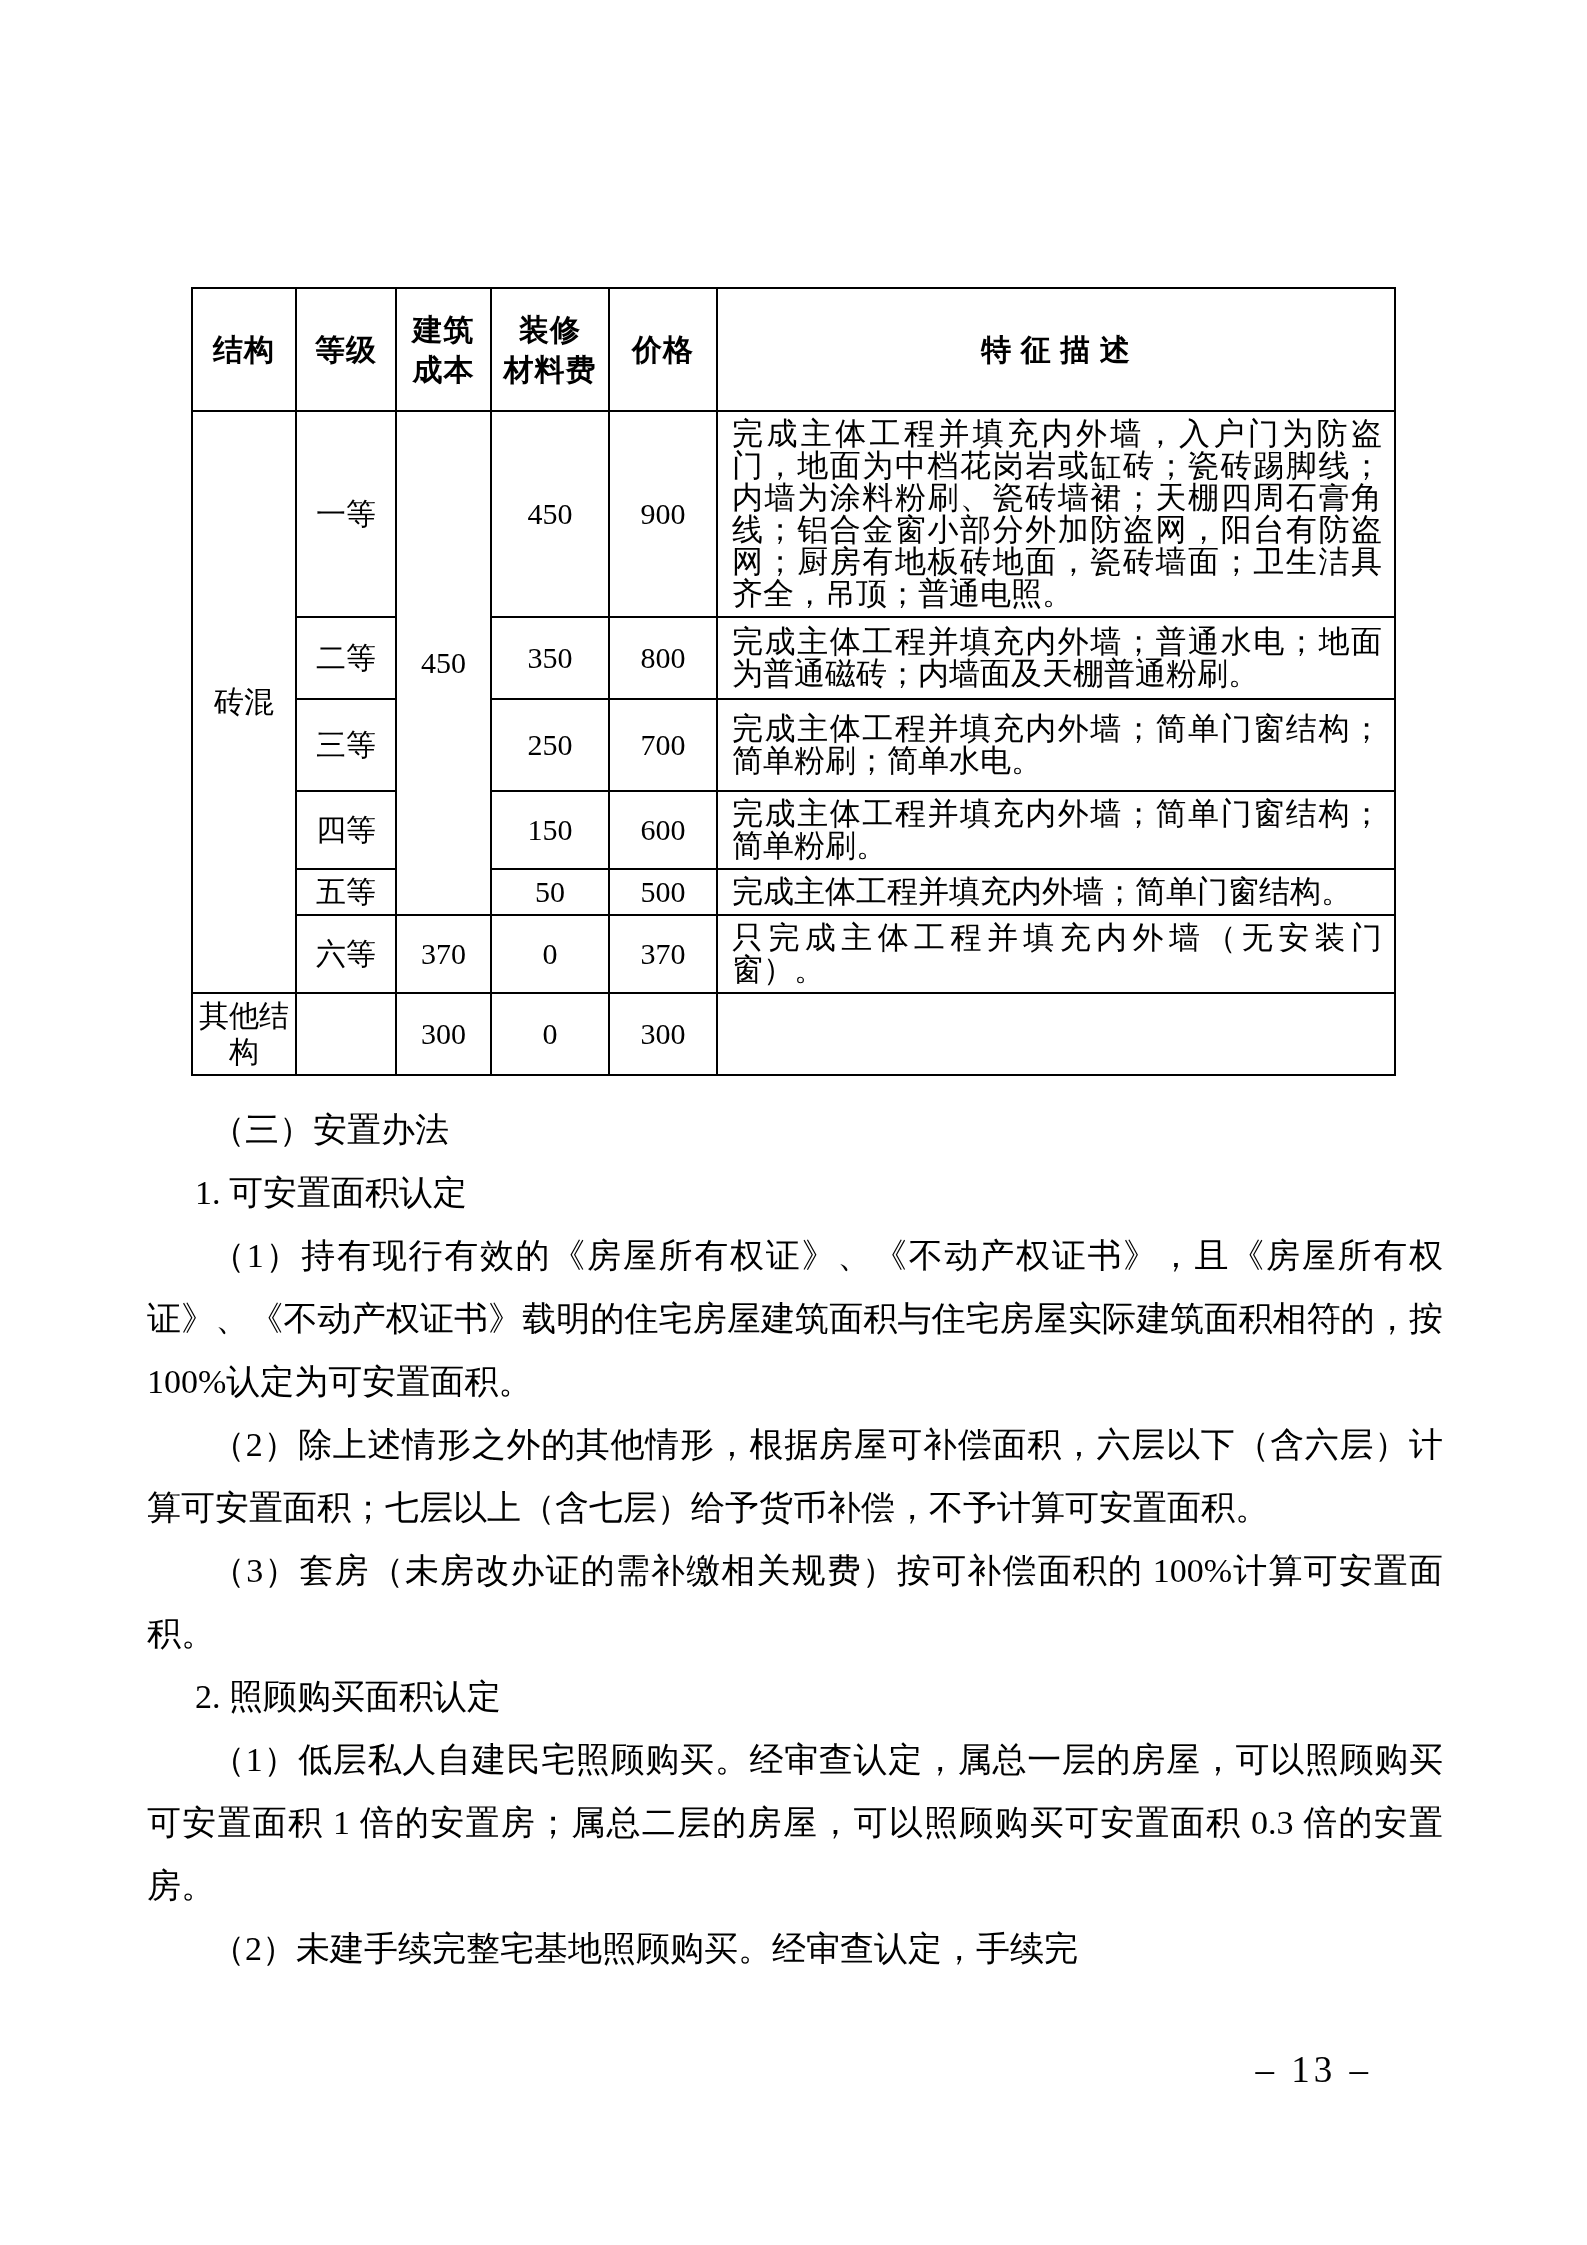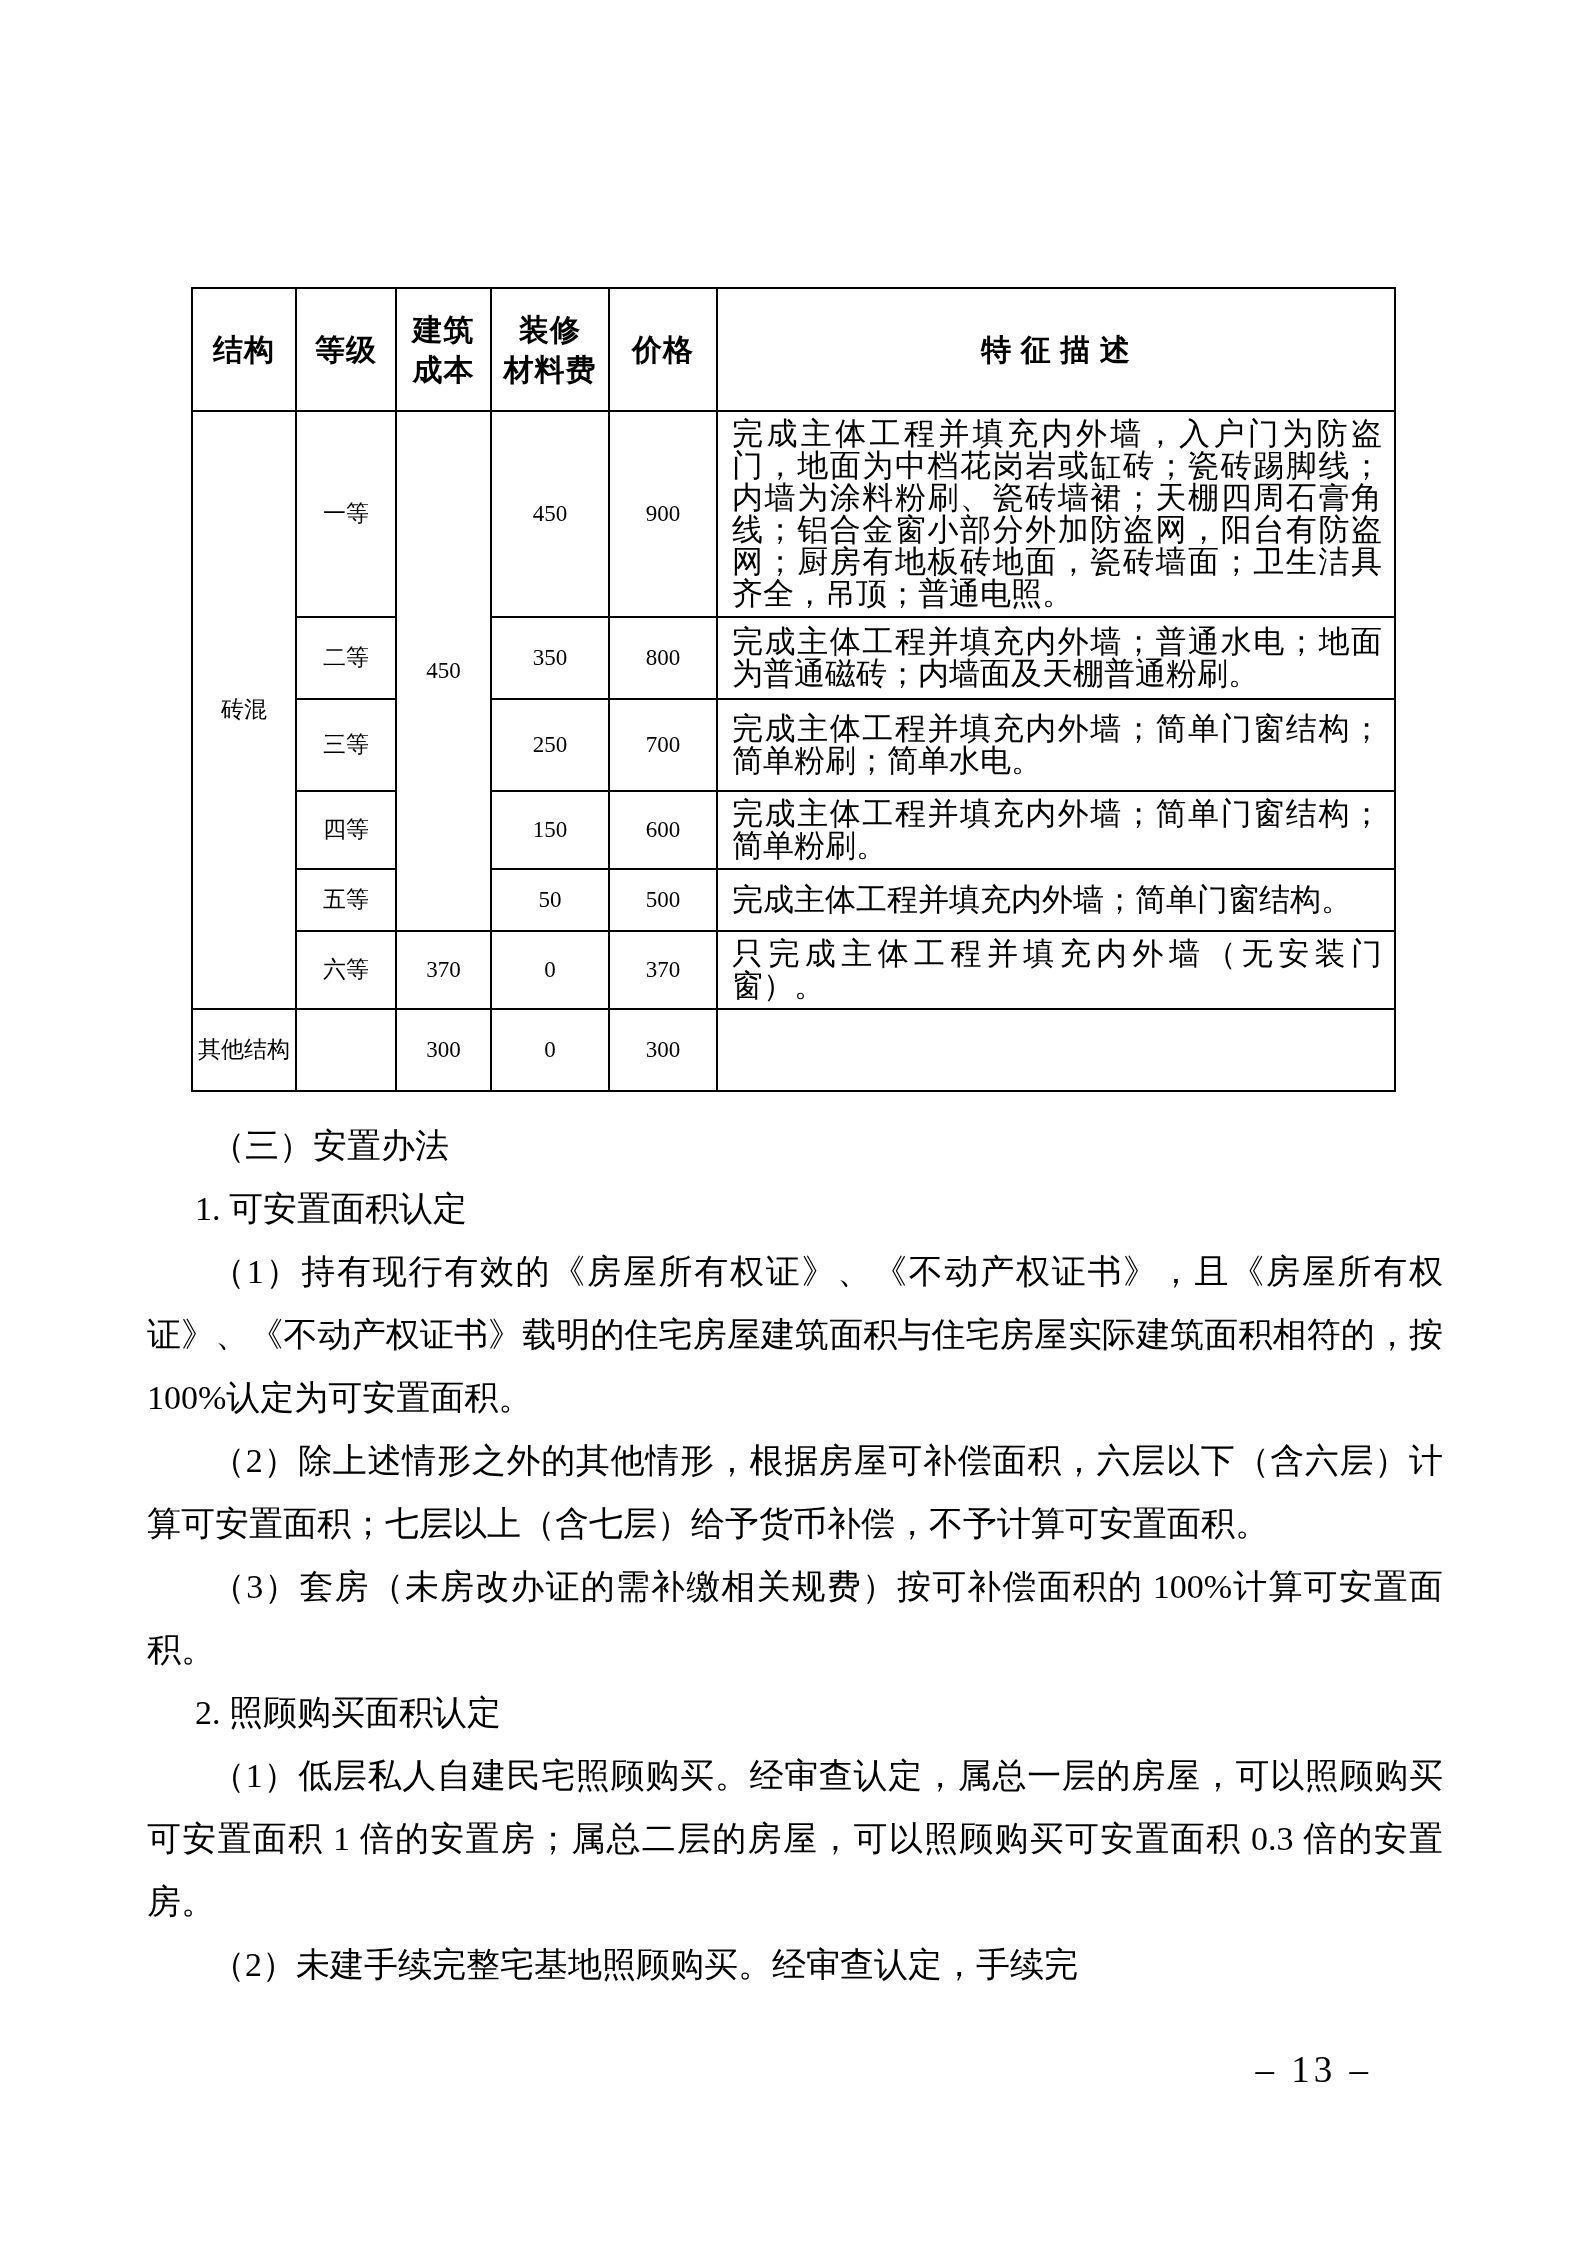--- a/index.html
+++ b/index.html
@@ -26,21 +26,21 @@
   }
   .spec th {
     font-weight: bold;
     font-size: 30px;
     line-height: 40px;
     text-align: center;
     white-space: pre-line;
     letter-spacing: 1px;
   }
   .cell-center {
-    font-size: 23px;
+    font-size: 30px;
     text-align: center;
     line-height: 36px;
     padding: 2px 4px;
   }
   .cell-desc {
     font-size: 31px;
     line-height: 32px;
     text-align: justify;
     padding: 6px 12px 6px 14px;
     letter-spacing: 0px;
@@ -118,21 +118,21 @@
         <td class="cell-desc">完成主体工程并填充内外墙；简单门窗结构；简单粉刷；简单水电。</td>
       </tr>
 
       <tr style="height:60px">
         <td class="cell-center">四等</td>
         <td class="cell-center">150</td>
         <td class="cell-center">600</td>
         <td class="cell-desc">完成主体工程并填充内外墙；简单门窗结构；简单粉刷。</td>
       </tr>
 
-      <tr style="height:62px">
+      <tr style="height:46px">
         <td class="cell-center">五等</td>
         <td class="cell-center">50</td>
         <td class="cell-center">500</td>
         <td class="cell-desc">完成主体工程并填充内外墙；简单门窗结构。</td>
       </tr>
 
       <tr style="height:64px">
         <td class="cell-center">六等</td>
         <td class="cell-center">370</td>
         <td class="cell-center">0</td>

